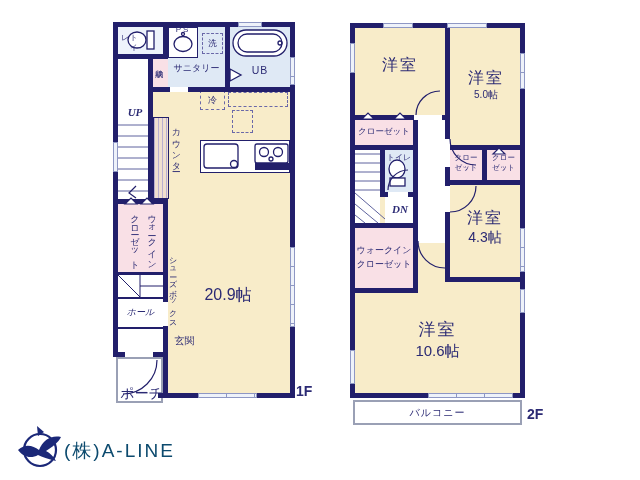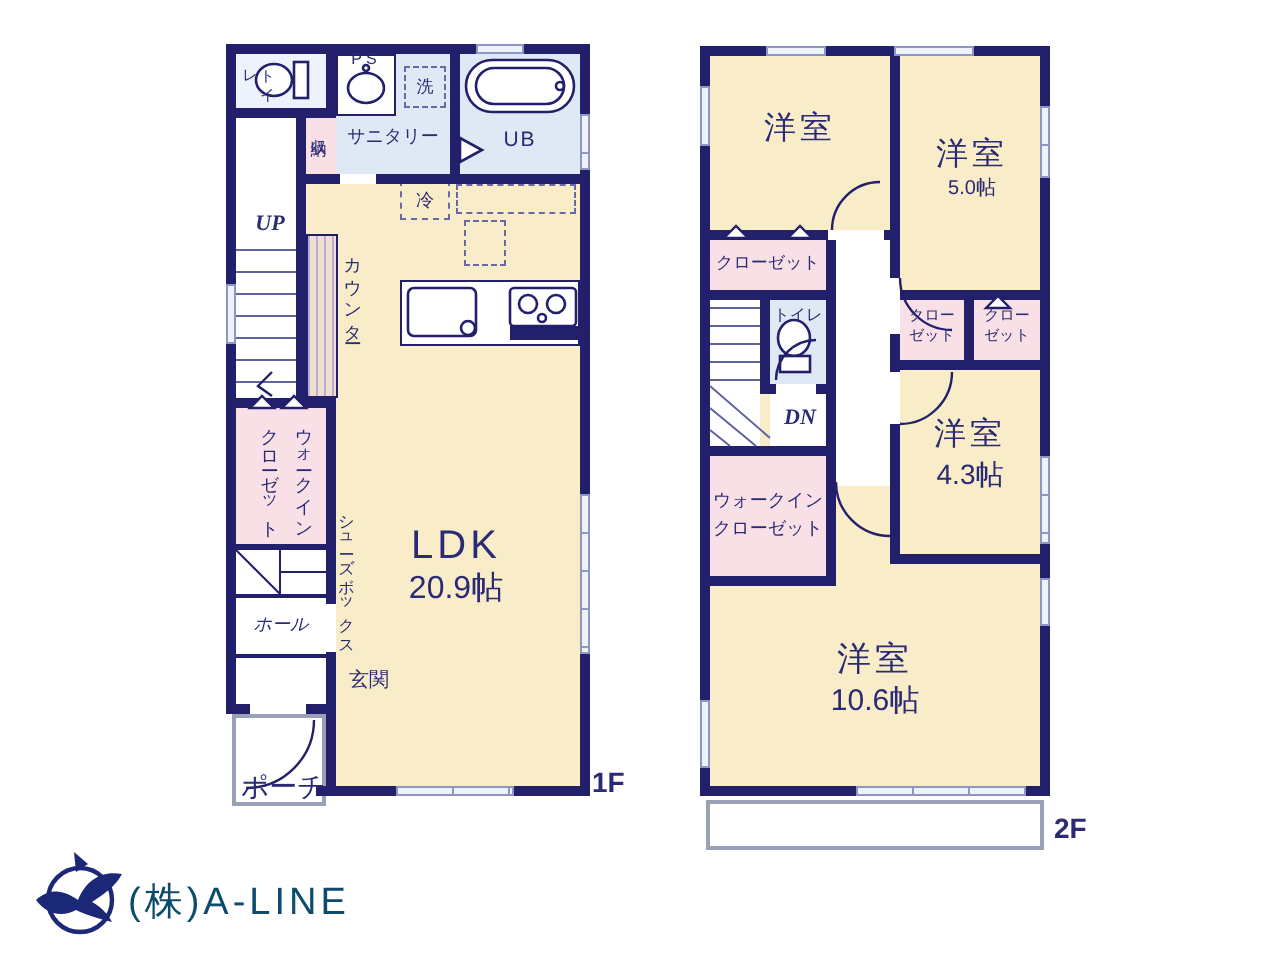--- a/index.html
+++ b/index.html
@@ -116,21 +116,20 @@
     <div class="lb vt" style="left:7px;top:7px;height:26px;font-size:7.5px;">トイレ</div>
     <div class="lb" style="left:55px;top:3px;width:30px;font-size:8px;letter-spacing:2px;">PS</div>
     <div class="dash" style="left:89px;top:11px;width:21px;height:21px;"></div>
     <div class="lb" style="left:89px;top:17px;width:21px;font-size:8.5px;">洗</div>
     <div class="lb" style="left:55px;top:41px;width:57px;font-size:9px;">サニタリー</div>
     <div class="lb vt" style="left:41px;top:41px;height:22px;font-size:8px;">収納</div>
     <div class="lb" style="left:117px;top:42px;width:60px;font-size:10.5px;letter-spacing:1px;">UB</div>
     <div class="lb it" style="left:8px;top:84px;width:28px;font-size:11px;">UP</div>
     <div class="lb vt" style="left:58px;top:100px;height:72px;font-size:9px;">カウンター</div>
     <div class="lb" style="left:87px;top:73px;width:25px;font-size:9px;">冷</div>
-    <div class="lb" style="left:55px;top:240px;width:120px;font-size:20px;letter-spacing:2px;">LDK</div>
     <div class="lb" style="left:55px;top:264px;width:120px;font-size:16px;">20.9帖</div>
     <div class="lb vt" style="left:9px;top:186px;width:38px;height:60px;font-size:9px;line-height:1.9;">ウォークインクローゼット</div>
     <div class="lb vt" style="left:55px;top:230px;height:88px;font-size:8px;">シューズボックス</div>
     <div class="lb" style="left:5px;top:285px;width:45px;font-size:9px;font-style:italic;">ホール</div>
     <div class="lb" style="left:5px;top:313px;width:45px;font-size:10px;padding-left:44px;">玄関</div>
     <div class="lb" style="left:5px;top:363px;width:45px;font-size:14px;text-align:right;">ポーチ</div>
   </div>
   <div class="flab" style="left:296px;top:383px;text-align:right;">1F</div>
 
   <div class="plan" style="left:350px;top:23px;width:175px;height:404px;">
@@ -209,20 +208,21 @@
     <div class="lb" style="left:100px;top:131px;width:32px;font-size:7.5px;">クロー</div>
     <div class="lb" style="left:100px;top:141px;width:32px;font-size:7.5px;">ゼット</div>
     <div class="lb" style="left:137px;top:131px;width:33px;font-size:7.5px;">クロー</div>
     <div class="lb" style="left:137px;top:141px;width:33px;font-size:7.5px;">ゼット</div>
     <div class="lb" style="left:100px;top:186px;width:70px;font-size:16px;letter-spacing:2px;">洋室</div>
     <div class="lb" style="left:100px;top:206px;width:70px;font-size:14px;">4.3帖</div>
     <div class="lb" style="left:5px;top:222px;width:58px;font-size:9px;">ウォークイン</div>
     <div class="lb" style="left:5px;top:236px;width:58px;font-size:9px;">クローゼット</div>
     <div class="lb" style="left:25px;top:297px;width:125px;font-size:17px;letter-spacing:2px;">洋室</div>
     <div class="lb" style="left:25px;top:319px;width:125px;font-size:15px;">10.6帖</div>
+    <div class="lb" style="left:3px;top:384px;width:169px;font-size:10px;letter-spacing:1px;">バルコニー</div>
   </div>
   <div class="flab" style="left:527px;top:406px;">2F</div>
 
   <svg style="position:absolute;left:16px;top:423px;" width="48" height="48" viewBox="0 0 48 48">
     <circle cx="24" cy="27" r="16" fill="none" stroke="#1b2878" stroke-width="2.2"></circle>
     <path d="M21,3 L28,9 L22,13 Z" fill="#1b2878"></path>
     <path d="M2,27 C10,20 17,23 23,27 C27,17 35,12 45,14 C42,20 36,24 30,28 C34,30 38,34 40,38 C32,36 26,34 22,32 C15,36 7,34 2,27 Z" fill="#1b2878"></path>
   </svg>
   <div class="wm" style="left:64px;top:438px;">(株)A-LINE</div>
 

